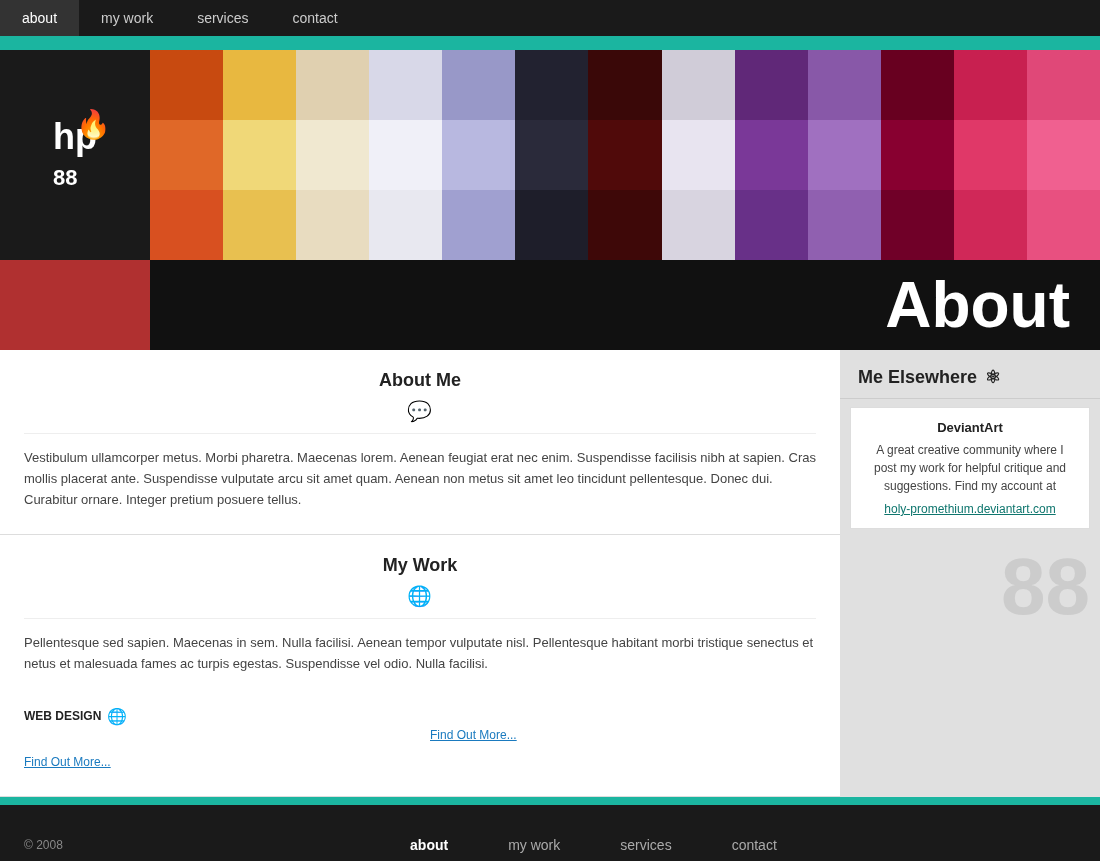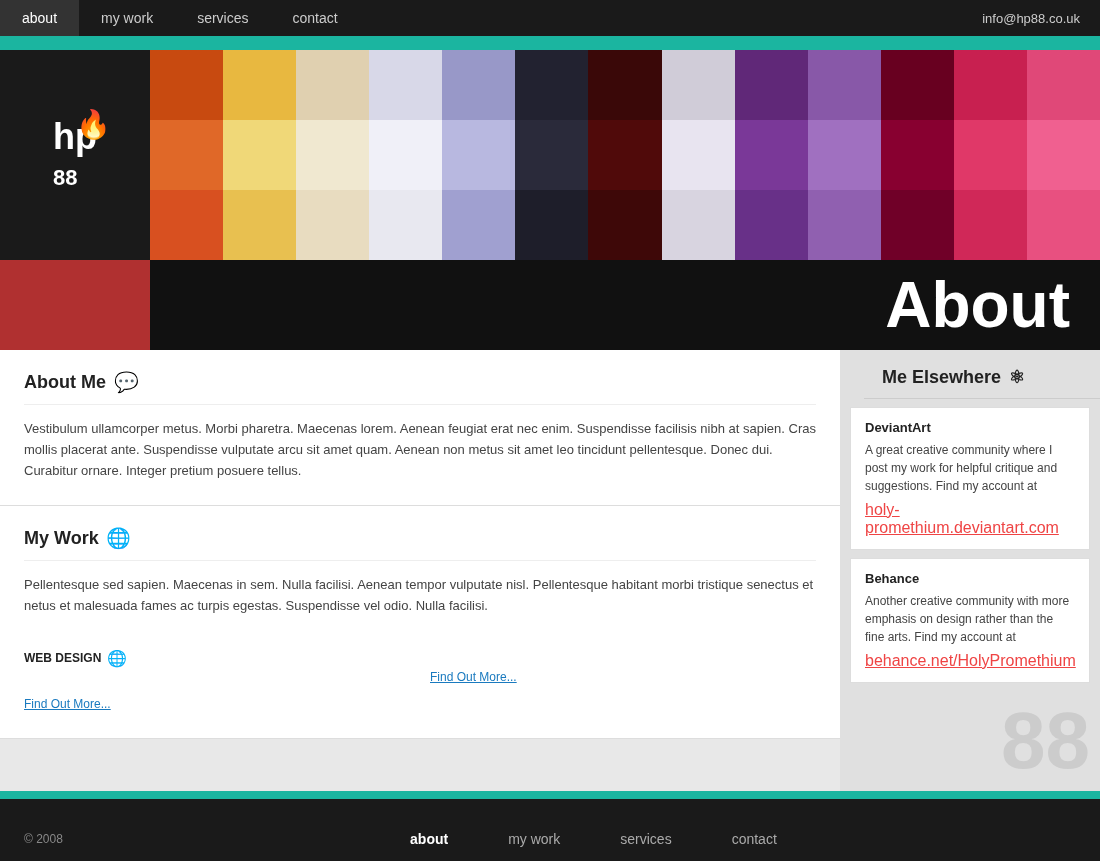--- a/index.html
+++ b/index.html
@@ -133,20 +133,21 @@
     .section-title {
       font-size: 18px;
       font-weight: bold;
       color: #222;
       margin-bottom: 14px;
       display: flex;
       align-items: center;
       gap: 8px;
       border-bottom: 1px solid #eee;
       padding-bottom: 10px;
+      flex-direction: column;
     }
     .section-title .icon { font-size: 20px; }
 
     .section-body { color: #444; line-height: 1.6; }
 
     .work-cols { display: flex; gap: 20px; margin-top: 32px; }
     .work-col { flex: 1; }
     .work-col-title {
       font-weight: bold;
       font-size: 12px;
@@ -169,37 +170,37 @@
     }
     .right-section-title {
       font-size: 18px;
       font-weight: bold;
       color: #222;
       padding: 16px 18px 10px;
       display: flex;
       align-items: center;
       gap: 8px;
       border-bottom: 1px solid #ccc;
-      margin-left: 24px;
     }
 
     .external-item {
       background: #fff;
       margin: 8px 10px;
       padding: 12px 14px;
       border: 1px solid #ddd;
+      text-align: center;
     }
     .external-item-title {
       font-weight: bold;
       font-size: 13px;
       color: #222;
       margin-bottom: 6px;
     }
     .external-item-body { color: #444; font-size: 12px; line-height: 1.5; margin-bottom: 6px; }
-    .external-link { color: #ef4444; text-decoration: underline; font-size: 16px; cursor: pointer; }
+    .external-link { color: #0f766e; text-decoration: underline; font-size: 12px; cursor: pointer; }
 
     
     .right-watermark {
       color: #ccc;
       font-size: 80px;
       font-weight: bold;
       text-align: right;
       padding: 10px 10px 0;
       line-height: 1;
       user-select: none;
@@ -243,21 +244,20 @@
 </head>
 <body>
 
 <nav id="top-nav">
   <div class="nav-items">
     <a class="nav-item active">about</a>
     <a class="nav-item">my work</a>
     <a class="nav-item">services</a>
     <a class="nav-item">contact</a>
   </div>
-  <div class="email">info@hp88.co.uk</div>
 </nav>
 
 <div class="teal-stripe"></div>
 
 <div class="banner">
   <div class="banner-logo">
     <div class="logo-text">
       <span>hp<span class="flame">🔥</span></span><br>
       <span class="logo-sub">88</span>
     </div>
@@ -398,25 +398,20 @@
       <span>Me Elsewhere</span>
       <span>⚛</span>
     </div>
 
     <div class="external-item">
       <div class="external-item-title">DeviantArt</div>
       <div class="external-item-body">A great creative community where I post my work for helpful critique and suggestions.  Find my account at</div>
       <a class="external-link">holy-promethium.deviantart.com</a>
     </div>
 
-    <div class="external-item">
-      <div class="external-item-title">Behance</div>
-      <div class="external-item-body">Another creative community with more emphasis on design rather than the fine arts.  Find my account at</div>
-      <a class="external-link">behance.net/HolyPromethium</a>
-    </div>
 
     <div class="right-watermark">88</div>
   </div>
 
 </div>
 
 <div class="footer-teal"></div>
 
 <footer class="footer">
   <div class="footer-copyright">© 2008</div>

